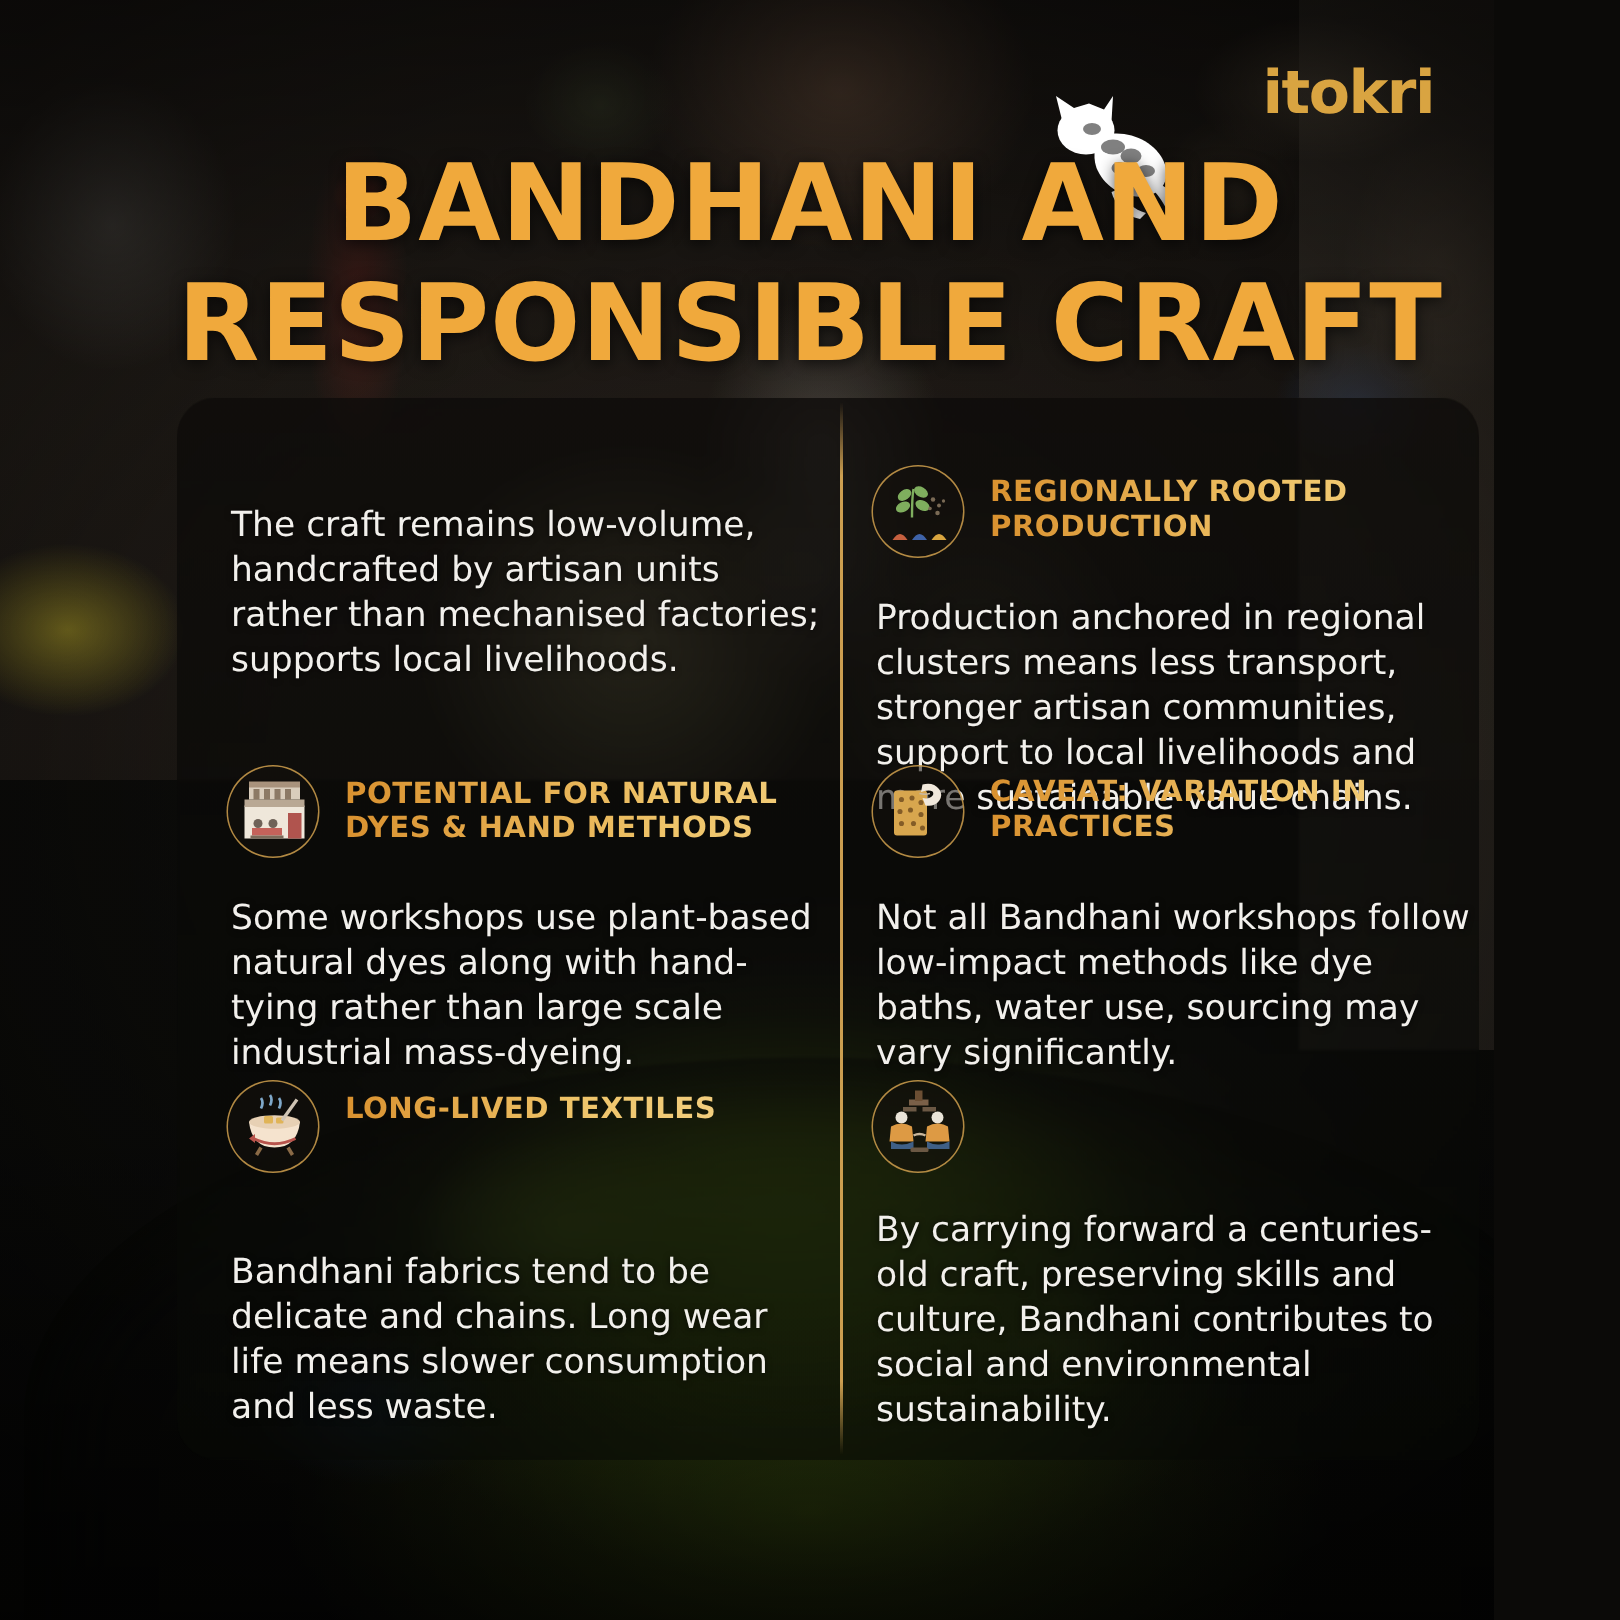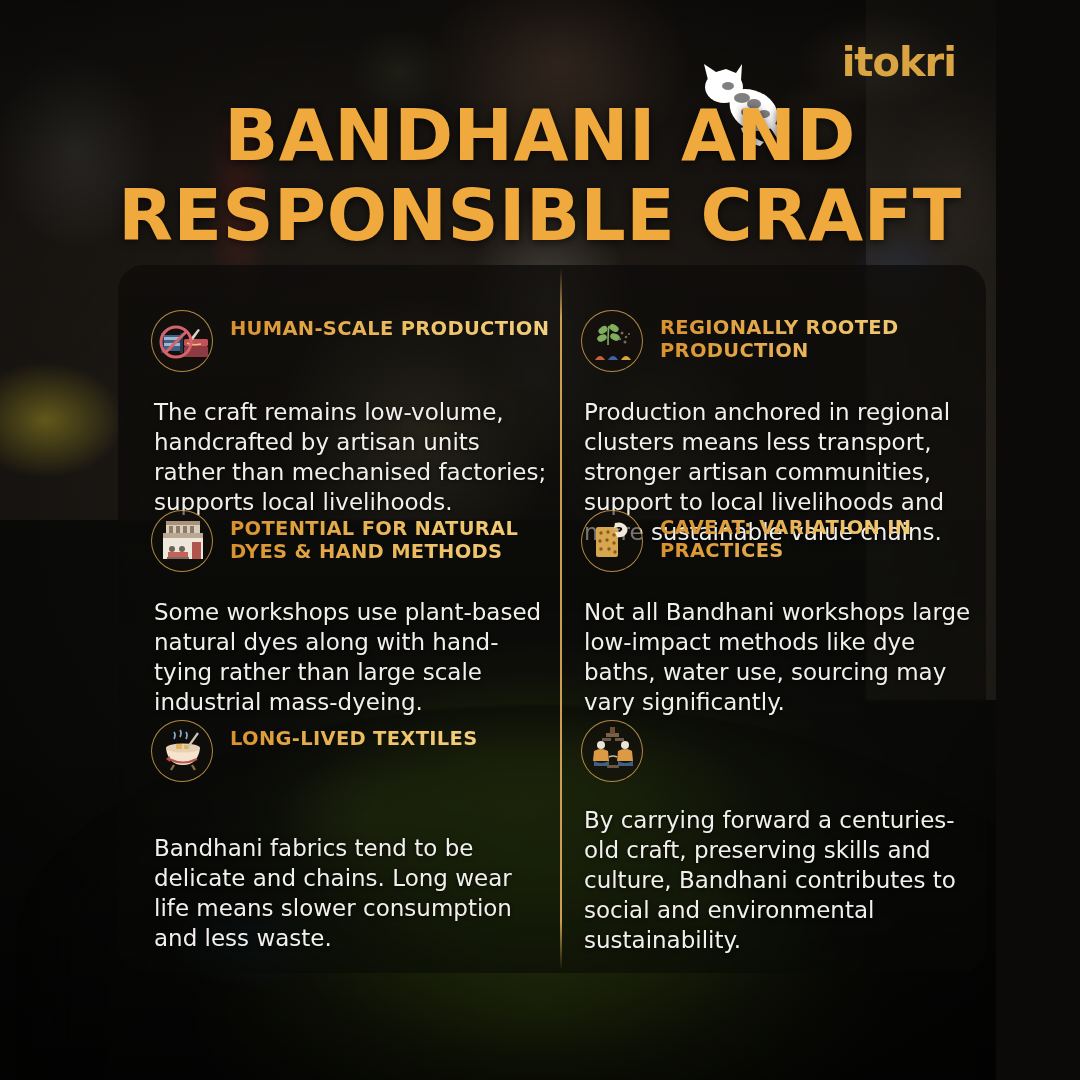--- a/index.html
+++ b/index.html
@@ -233,40 +233,20 @@
     <span class="title-line">BANDHANI AND</span>
     <span class="title-line">RESPONSIBLE CRAFT</span>
   </h1>
 
   <div class="panel"></div>
   <div class="divider"></div>
 
   <div class="grid">
 
     <div class="item col-l row-1">
-      <div class="item-head">
-        <div class="icon-circle">
-          <svg viewBox="0 0 62 62" width="62" height="62">
-            <g transform="translate(8,16)">
-              <rect x="24" y="12" width="24" height="7" rx="1.5" fill="#c4505a"></rect>
-              <rect x="24" y="19" width="24" height="11" rx="1.5" fill="#8e3a42"></rect>
-              <path d="M30 12 L38 2 L40 3 L33 13 Z" fill="#d8d2c8"></path>
-              <path d="M27 16 q6 3 14 1" stroke="#e6c46a" stroke-width="1.4" fill="none"></path>
-              <rect x="2" y="8" width="20" height="16" fill="#3f5f86"></rect>
-              <rect x="3" y="10" width="18" height="3" fill="#9fb4cd"></rect>
-              <rect x="3" y="16" width="18" height="3" fill="#9fb4cd"></rect>
-              <rect x="1" y="6" width="3" height="20" fill="#24384f"></rect>
-              <rect x="20" y="6" width="3" height="20" fill="#24384f"></rect>
-            </g>
-            <circle cx="24" cy="31" r="15" fill="none" stroke="#d4636b" stroke-width="3"></circle>
-            <line x1="14" y1="41" x2="34" y2="21" stroke="#d4636b" stroke-width="3"></line>
-          </svg>
-        </div>
-        <div class="item-title">HUMAN-SCALE PRODUCTION</div>
-      </div>
       <div class="item-body">The craft remains low-volume, handcrafted by artisan units rather than mechanised factories; supports local livelihoods.</div>
     </div>
 
     <div class="item col-r row-1">
       <div class="item-head">
         <div class="icon-circle">
           <svg viewBox="0 0 62 62" width="62" height="62">
             <g stroke="#7fae5e" fill="#7fae5e">
               <path d="M26 34 C26 26 26 20 27 15" stroke-width="1.6" fill="none"></path>
               <ellipse cx="21" cy="19" rx="4.5" ry="2.8" transform="rotate(-35 21 19)"></ellipse>
@@ -332,21 +312,21 @@
               <circle cx="19" cy="38" r="1.7"></circle>
                 <circle cx="27" cy="38" r="1.7"></circle>
                 <circle cx="33" cy="41" r="1.7"></circle>
             </g>
             <path d="M33 12 q7 -2 11 3 q3 4 0 8 q-3 4 -9 3 l-2 -5 q5 1 7 -2 q1 -3 -3 -3 q-3 0 -5 1 Z" fill="#f1e8dc"></path>
             <path d="M31 18 q4 1 7 0" stroke="#c8b9a6" stroke-width="1" fill="none"></path>
           </svg>
         </div>
         <div class="item-title">CAVEAT: VARIATION IN PRACTICES</div>
       </div>
-      <div class="item-body">Not all Bandhani workshops large low-impact methods like dye baths, water use, sourcing may vary significantly.</div>
+      <div class="item-body">Not all Bandhani workshops follow low-impact methods like dye baths, water use, sourcing may vary significantly.</div>
     </div>
 
     <div class="item col-l row-3">
       <div class="item-head">
         <div class="icon-circle">
           <svg viewBox="0 0 62 62" width="62" height="62">
             <g stroke="#7fa8c9" stroke-width="1.8" fill="none">
               <path d="M22 18 q2 -4 0 -7"></path>
               <path d="M28 16 q2 -4 0 -7"></path>
               <path d="M34 18 q2 -4 0 -7"></path>

